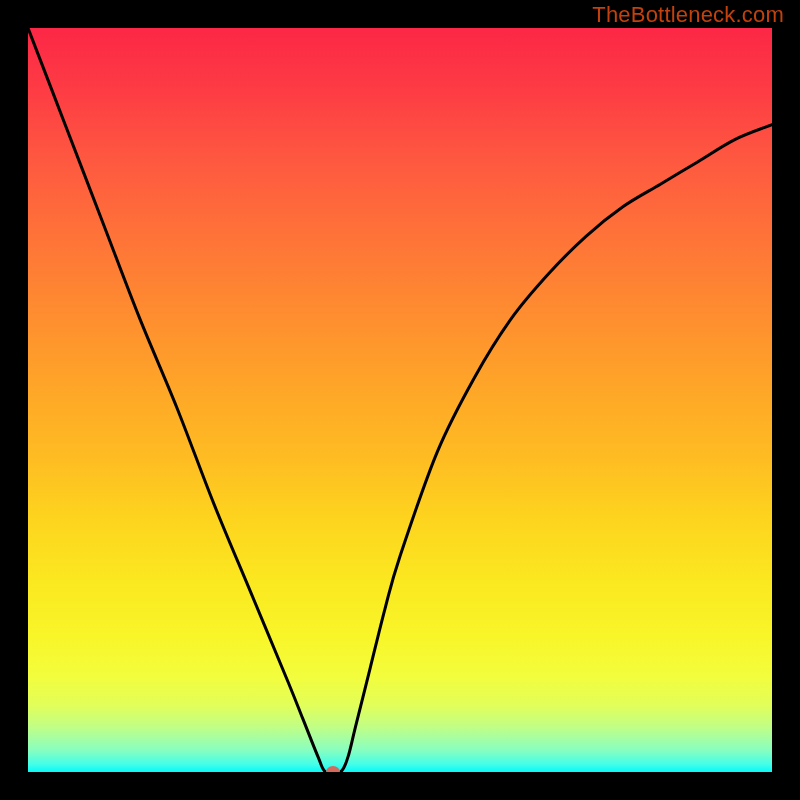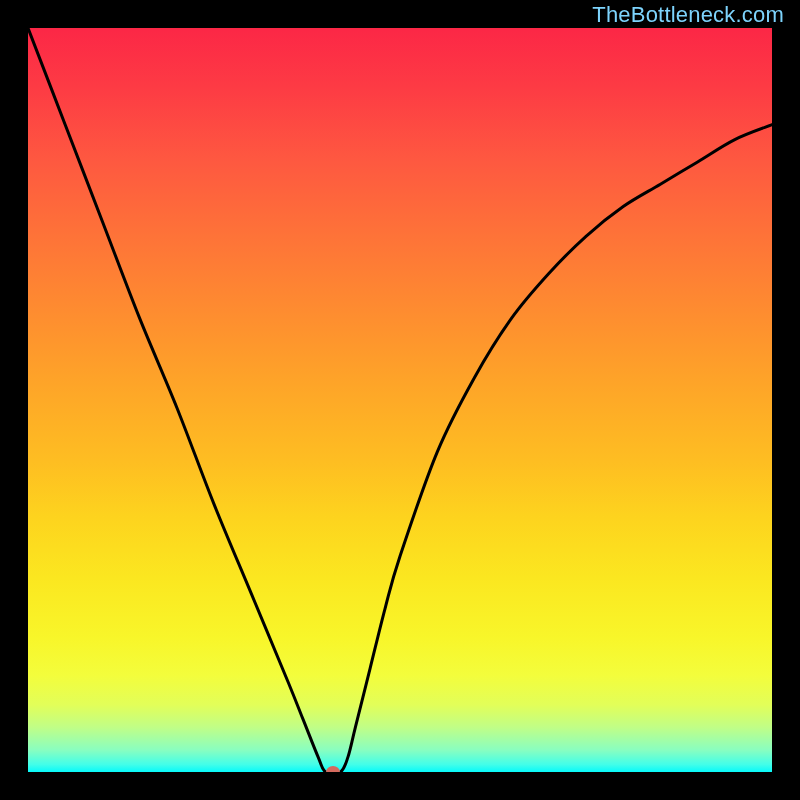--- a/index.html
+++ b/index.html
@@ -16,21 +16,21 @@
     width: 800px;
     height: 800px;
     background: #000;
   }
   .watermark {
     position: absolute;
     top: 2px;
     right: 16px;
     font-size: 22px;
     font-weight: 500;
-    color: #7dd3fc;
+    color: #c2410c;
     letter-spacing: 0.2px;
     z-index: 10;
   }
   .plot-area {
     position: absolute;
     left: 28px;
     top: 28px;
     width: 744px;
     height: 744px;
     overflow: hidden;

